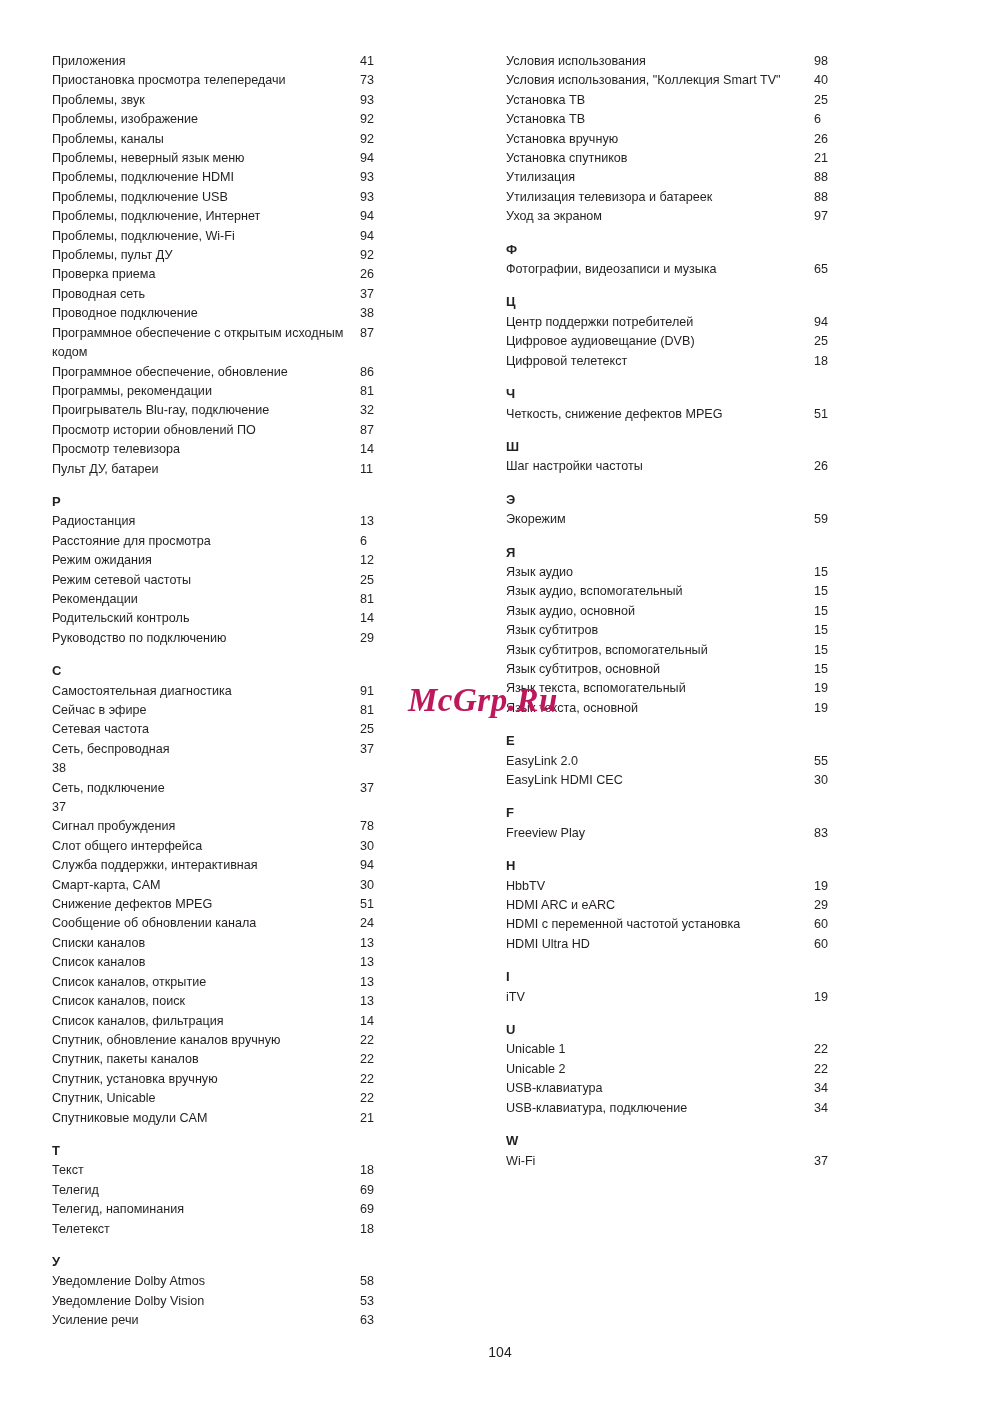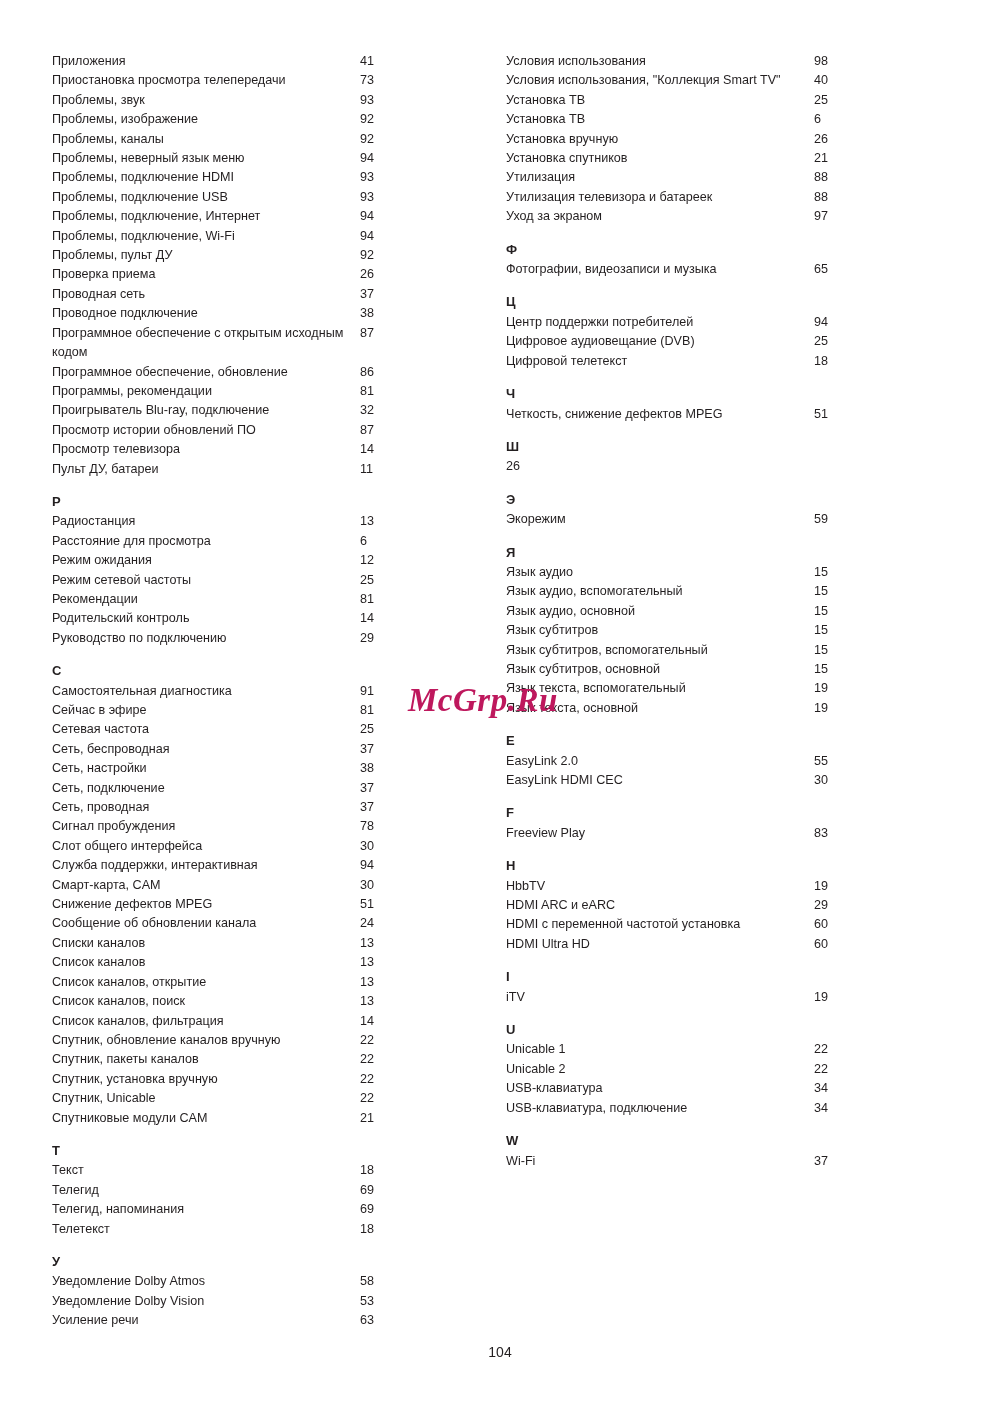--- a/index.html
+++ b/index.html
@@ -218,29 +218,27 @@
         </div>
         <div class="entry">
           <span class="label">Сетевая частота</span>
           <span class="page-num">25</span>
         </div>
         <div class="entry">
           <span class="label">Сеть, беспроводная</span>
           <span class="page-num">37</span>
         </div>
         <div class="entry">
-          <span class="label">Сеть, настройки</span>
           <span class="page-num">38</span>
         </div>
         <div class="entry">
           <span class="label">Сеть, подключение</span>
           <span class="page-num">37</span>
         </div>
         <div class="entry">
-          <span class="label">Сеть, проводная</span>
           <span class="page-num">37</span>
         </div>
         <div class="entry">
           <span class="label">Сигнал пробуждения</span>
           <span class="page-num">78</span>
         </div>
         <div class="entry">
           <span class="label">Слот общего интерфейса</span>
           <span class="page-num">30</span>
         </div>
@@ -386,20 +384,21 @@
           <span class="label">Цифровой телетекст</span>
           <span class="page-num">18</span>
         </div>
         <div class="group-letter">Ч</div>
         <div class="entry">
           <span class="label">Четкость, снижение дефектов MPEG</span>
           <span class="page-num">51</span>
         </div>
         <div class="group-letter">Ш</div>
         <div class="entry">
+          <span class="label">Шаг настройки частоты</span>
           <span class="page-num">26</span>
         </div>
         <div class="group-letter">Э</div>
         <div class="entry">
           <span class="label">Экорежим</span>
           <span class="page-num">59</span>
         </div>
         <div class="group-letter">Я</div>
         <div class="entry">
           <span class="label">Язык аудио</span>

